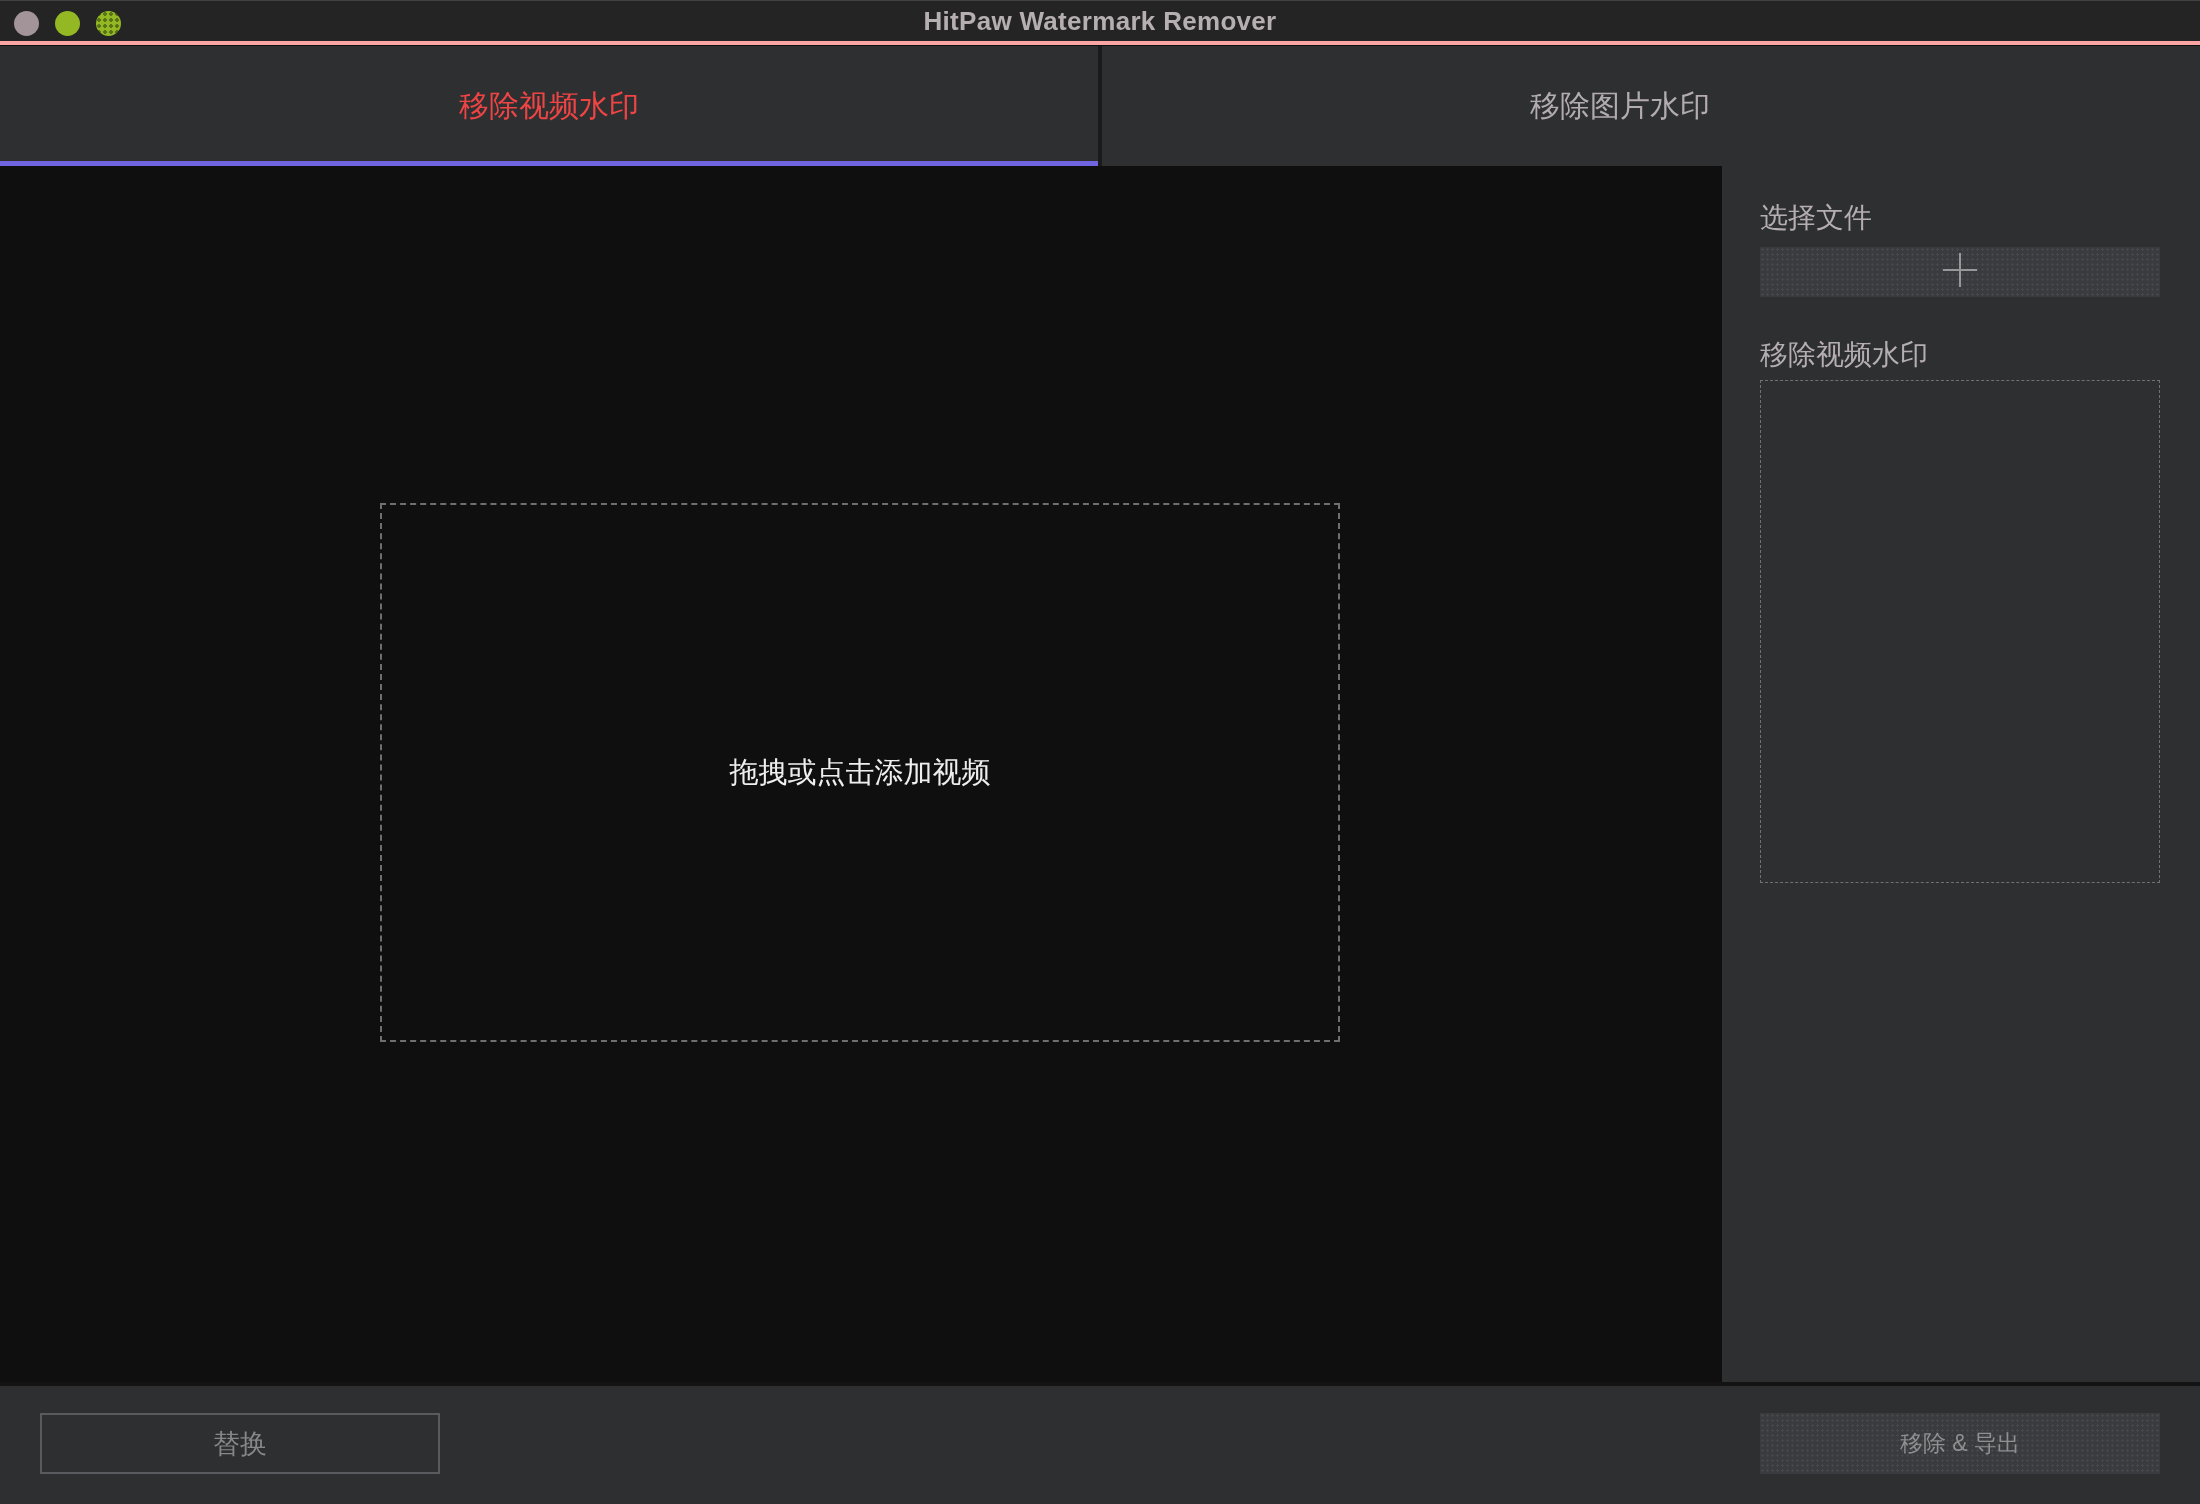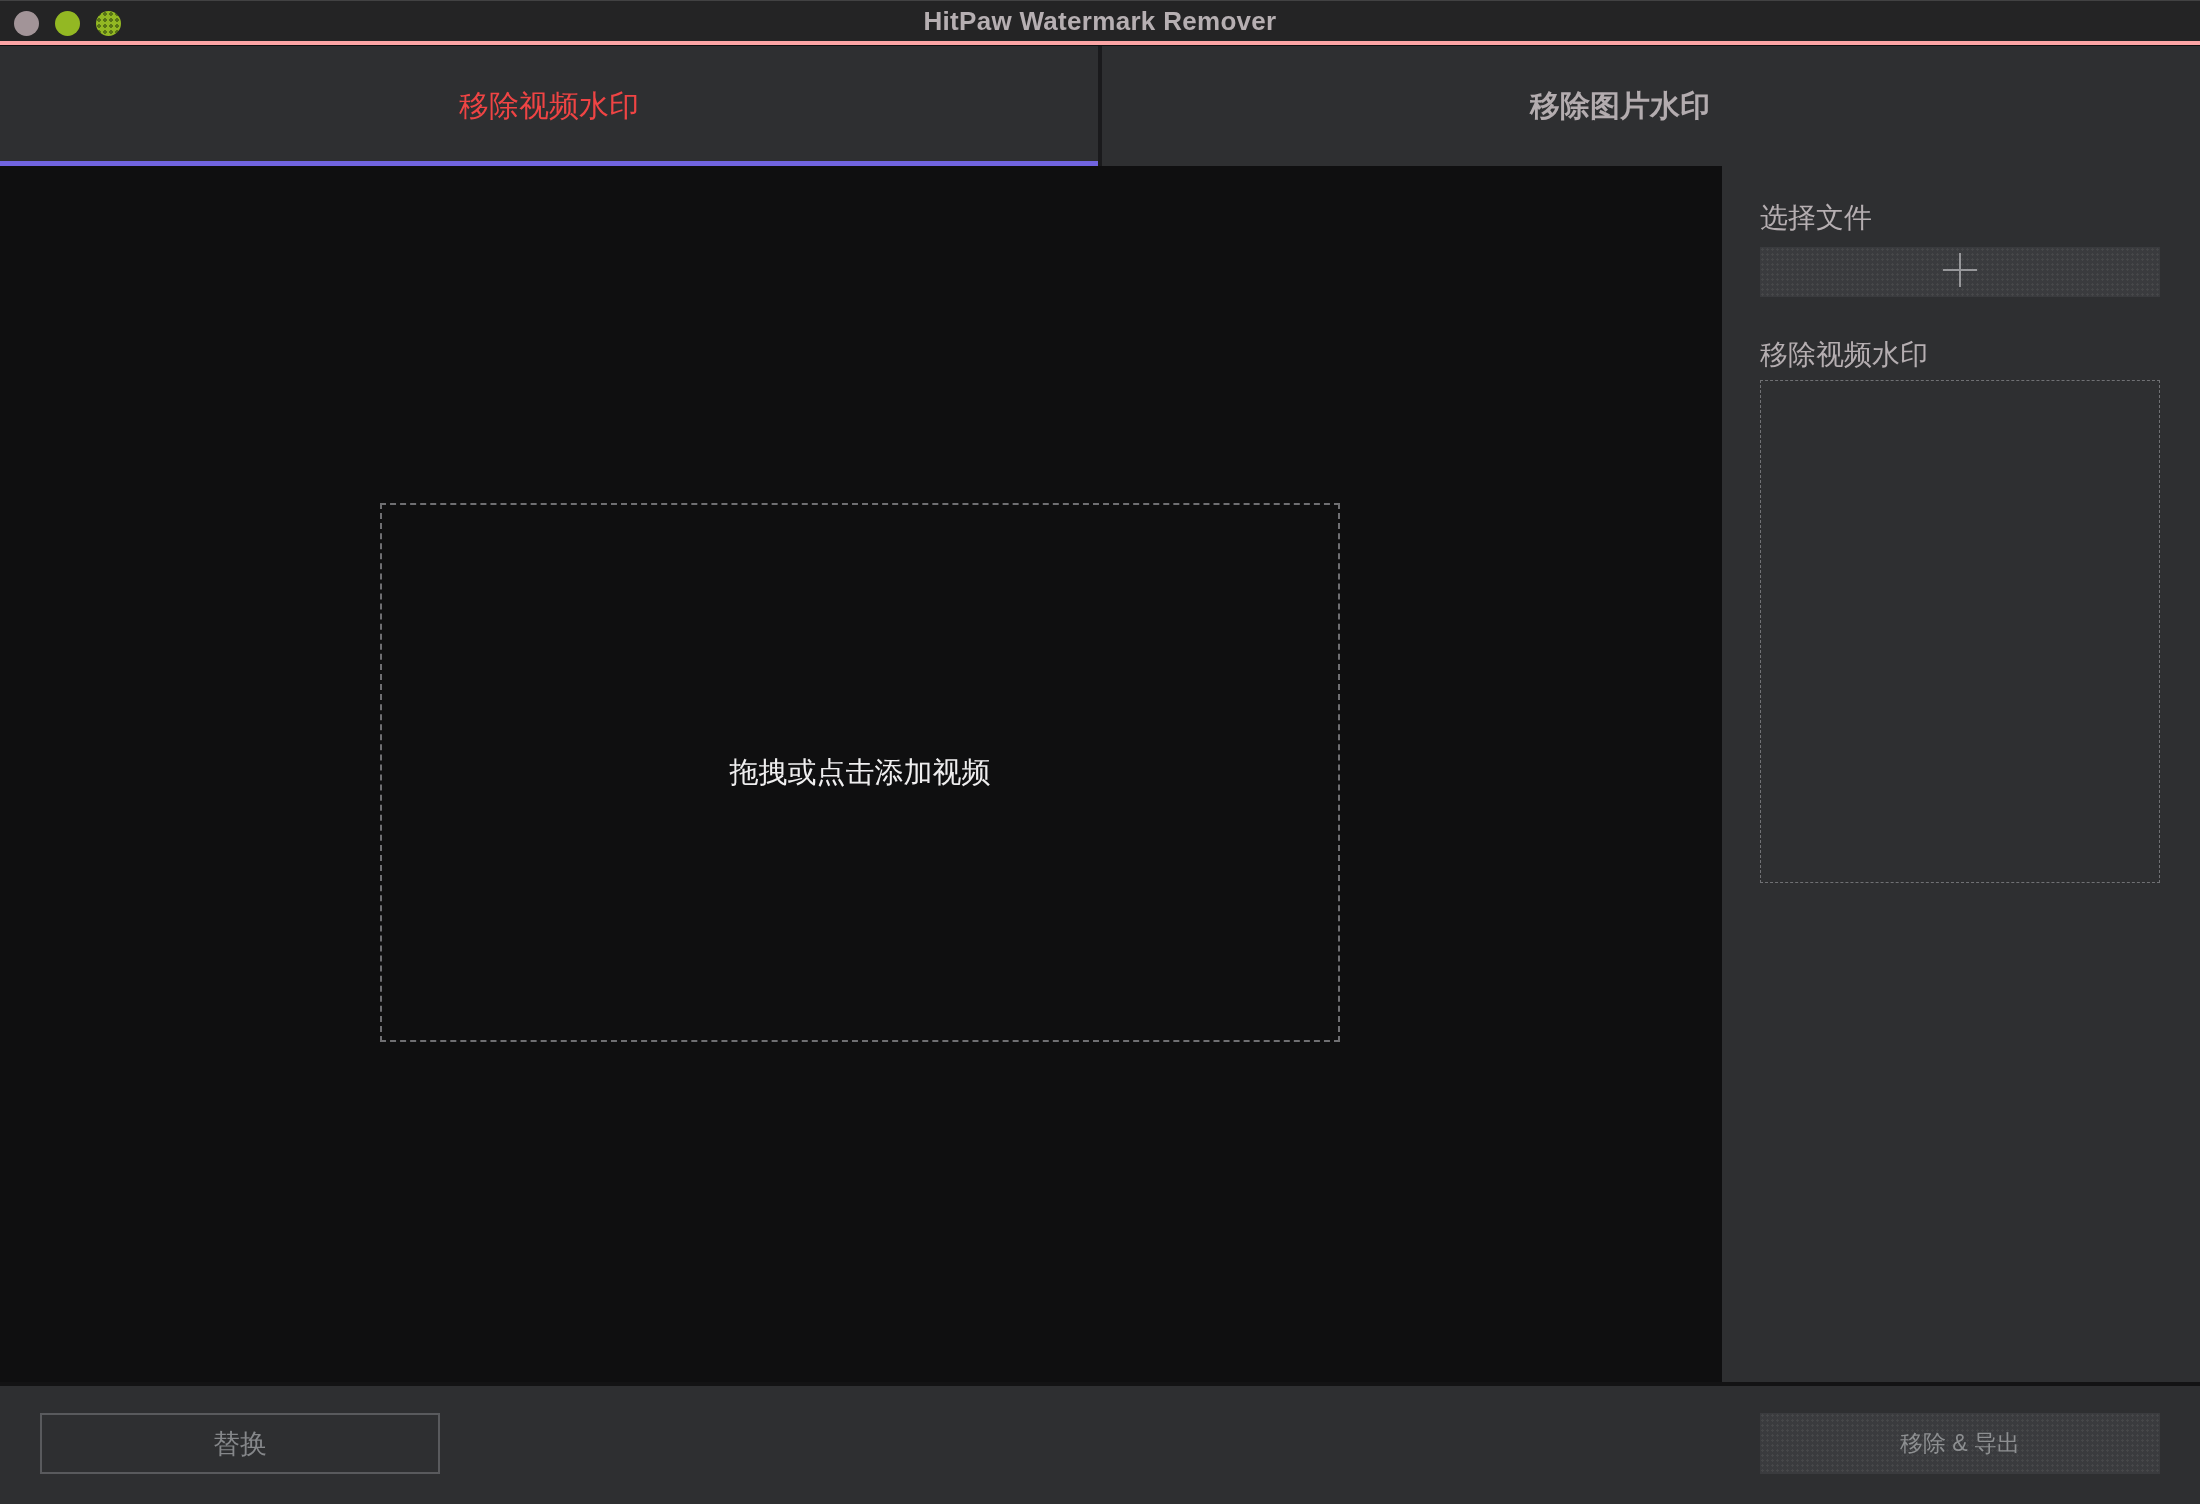--- a/index.html
+++ b/index.html
@@ -61,21 +61,21 @@
   .tab {
     position: absolute;
     top: 0; height: 120px;
     display: flex;
     align-items: center;
     justify-content: center;
     font-size: 30px;
     cursor: default;
   }
   .tab.left  { left: 0; width: 1098px; }
-  .tab.right { left: 1102px; width: 1036px; font-weight: bold; }
+  .tab.right { left: 1102px; width: 1036px; }
   .tab.active   { color: #ef4444; }
   .tab.inactive { color: #b3acaf; }
   .tab-divider {
     position: absolute;
     left: 1098px; top: 0;
     width: 4px; height: 120px;
     background: #1a1a1c;
   }
   .tab-underline {
     position: absolute;

